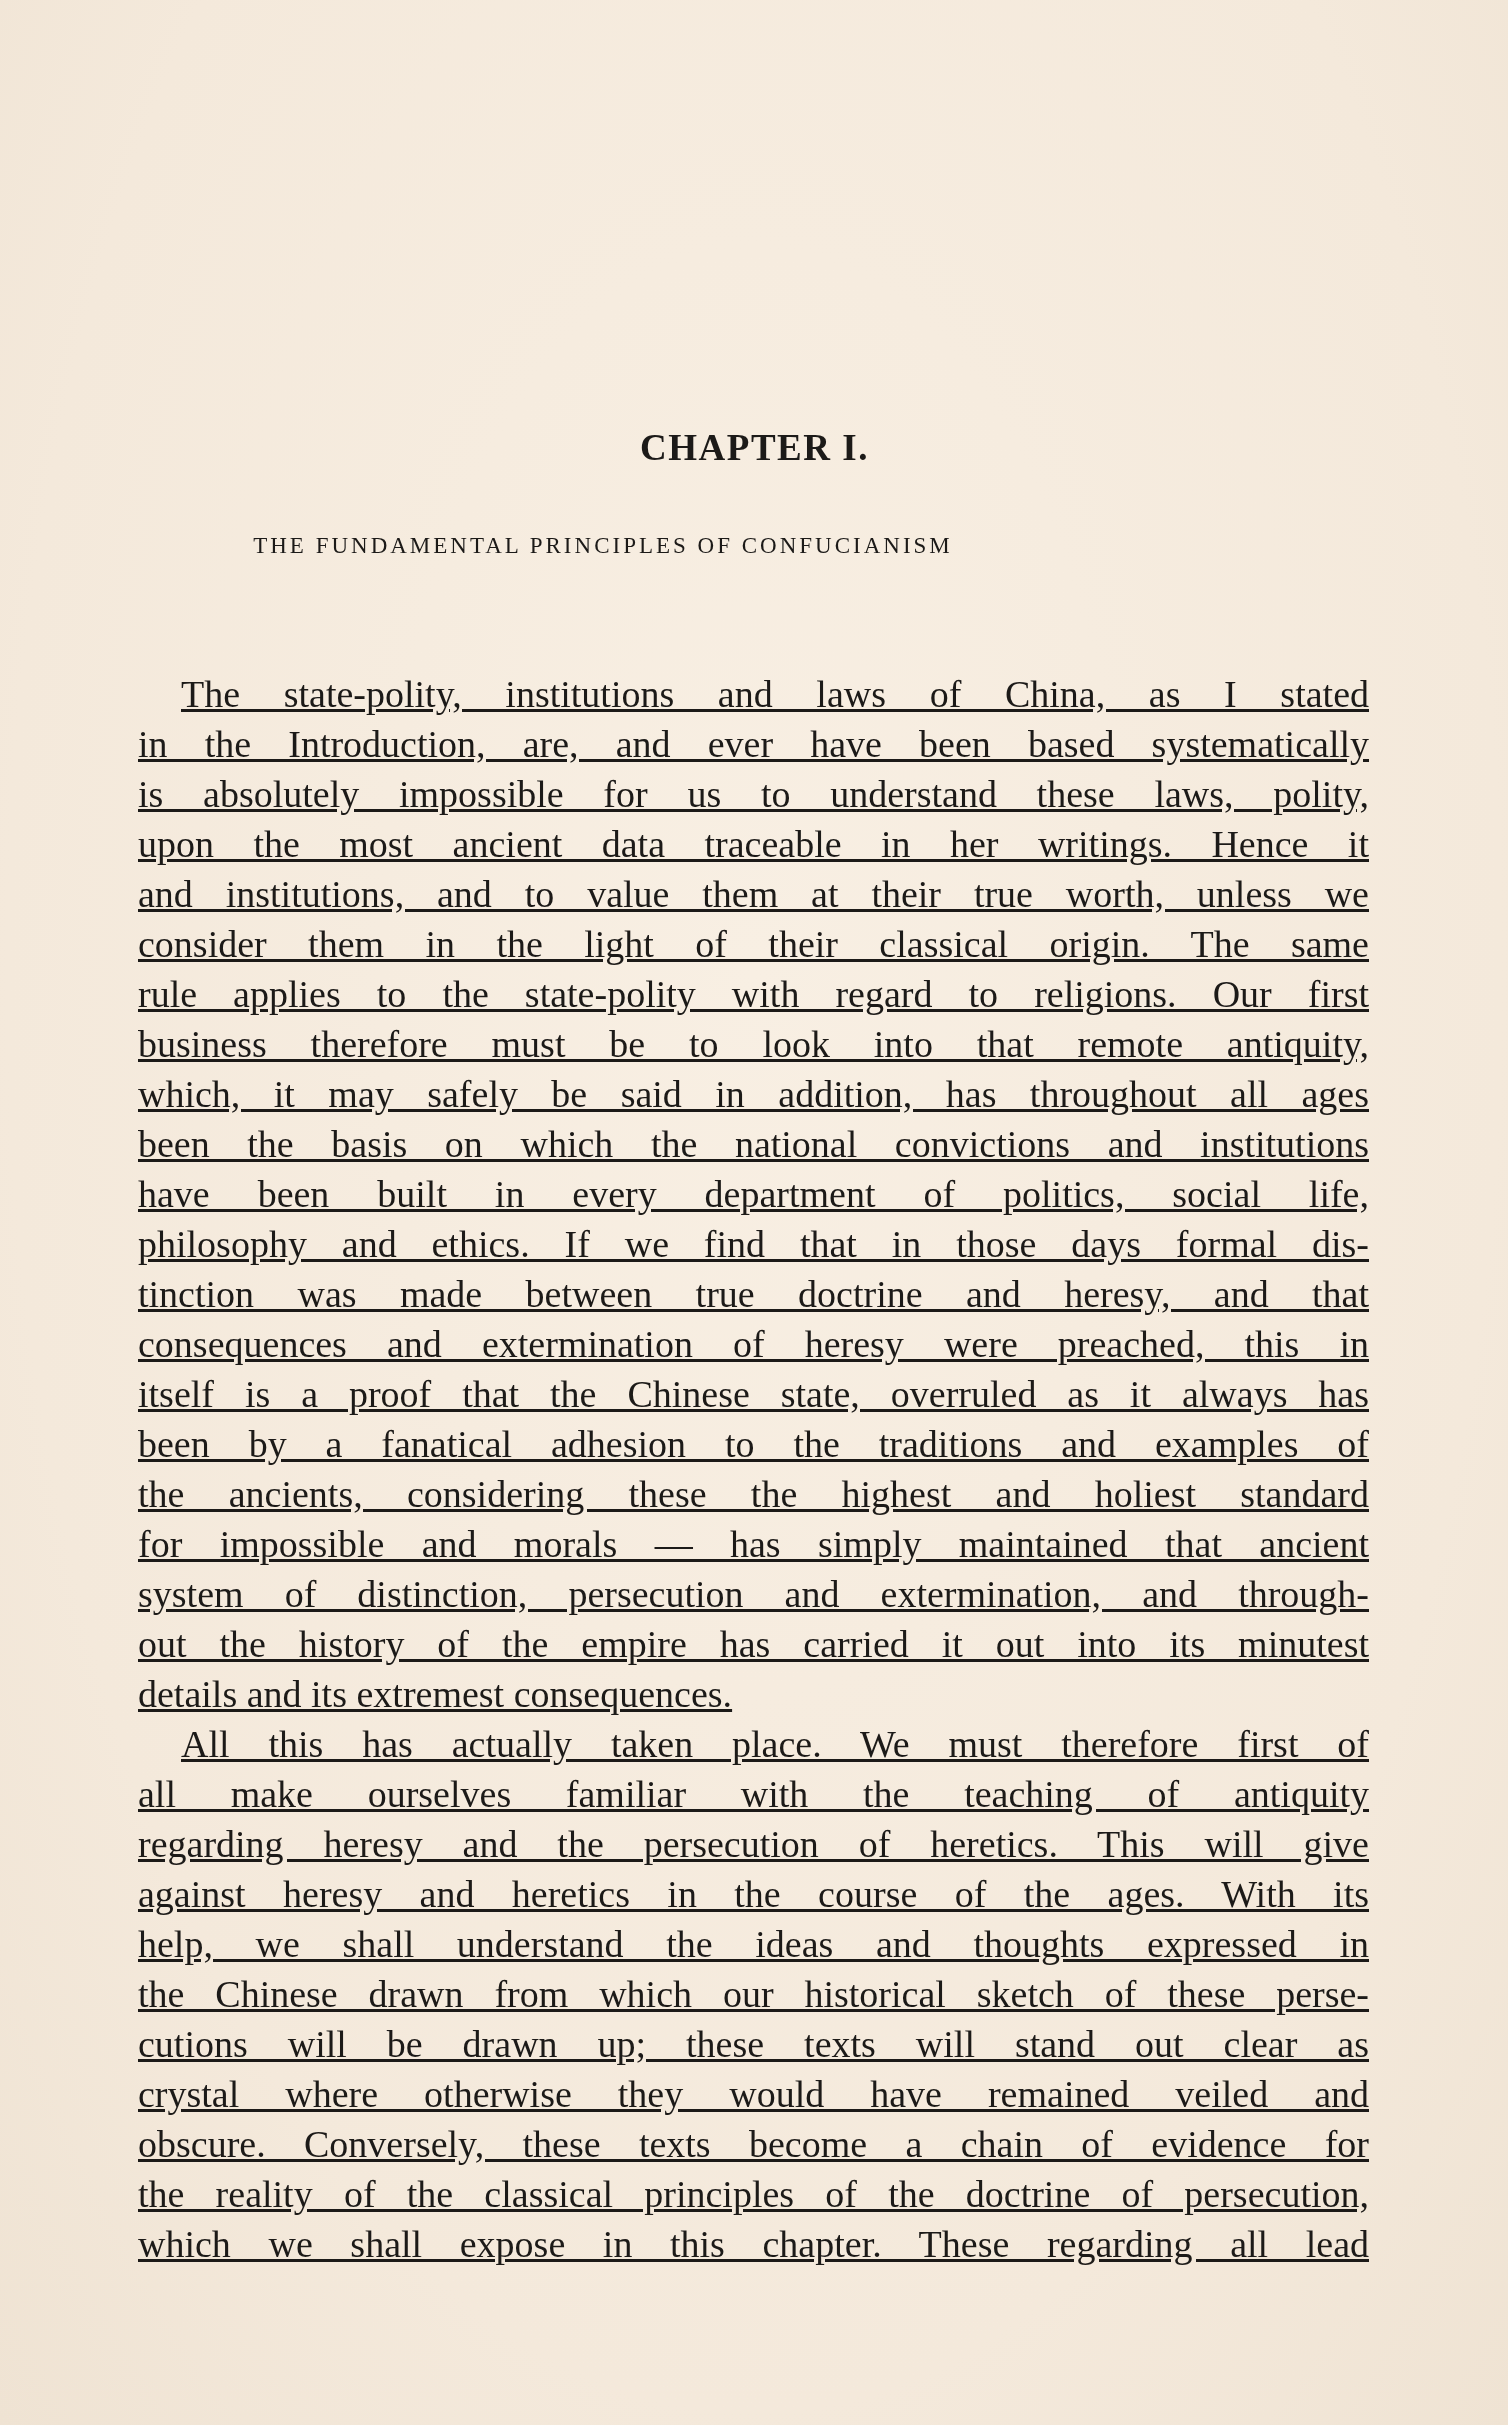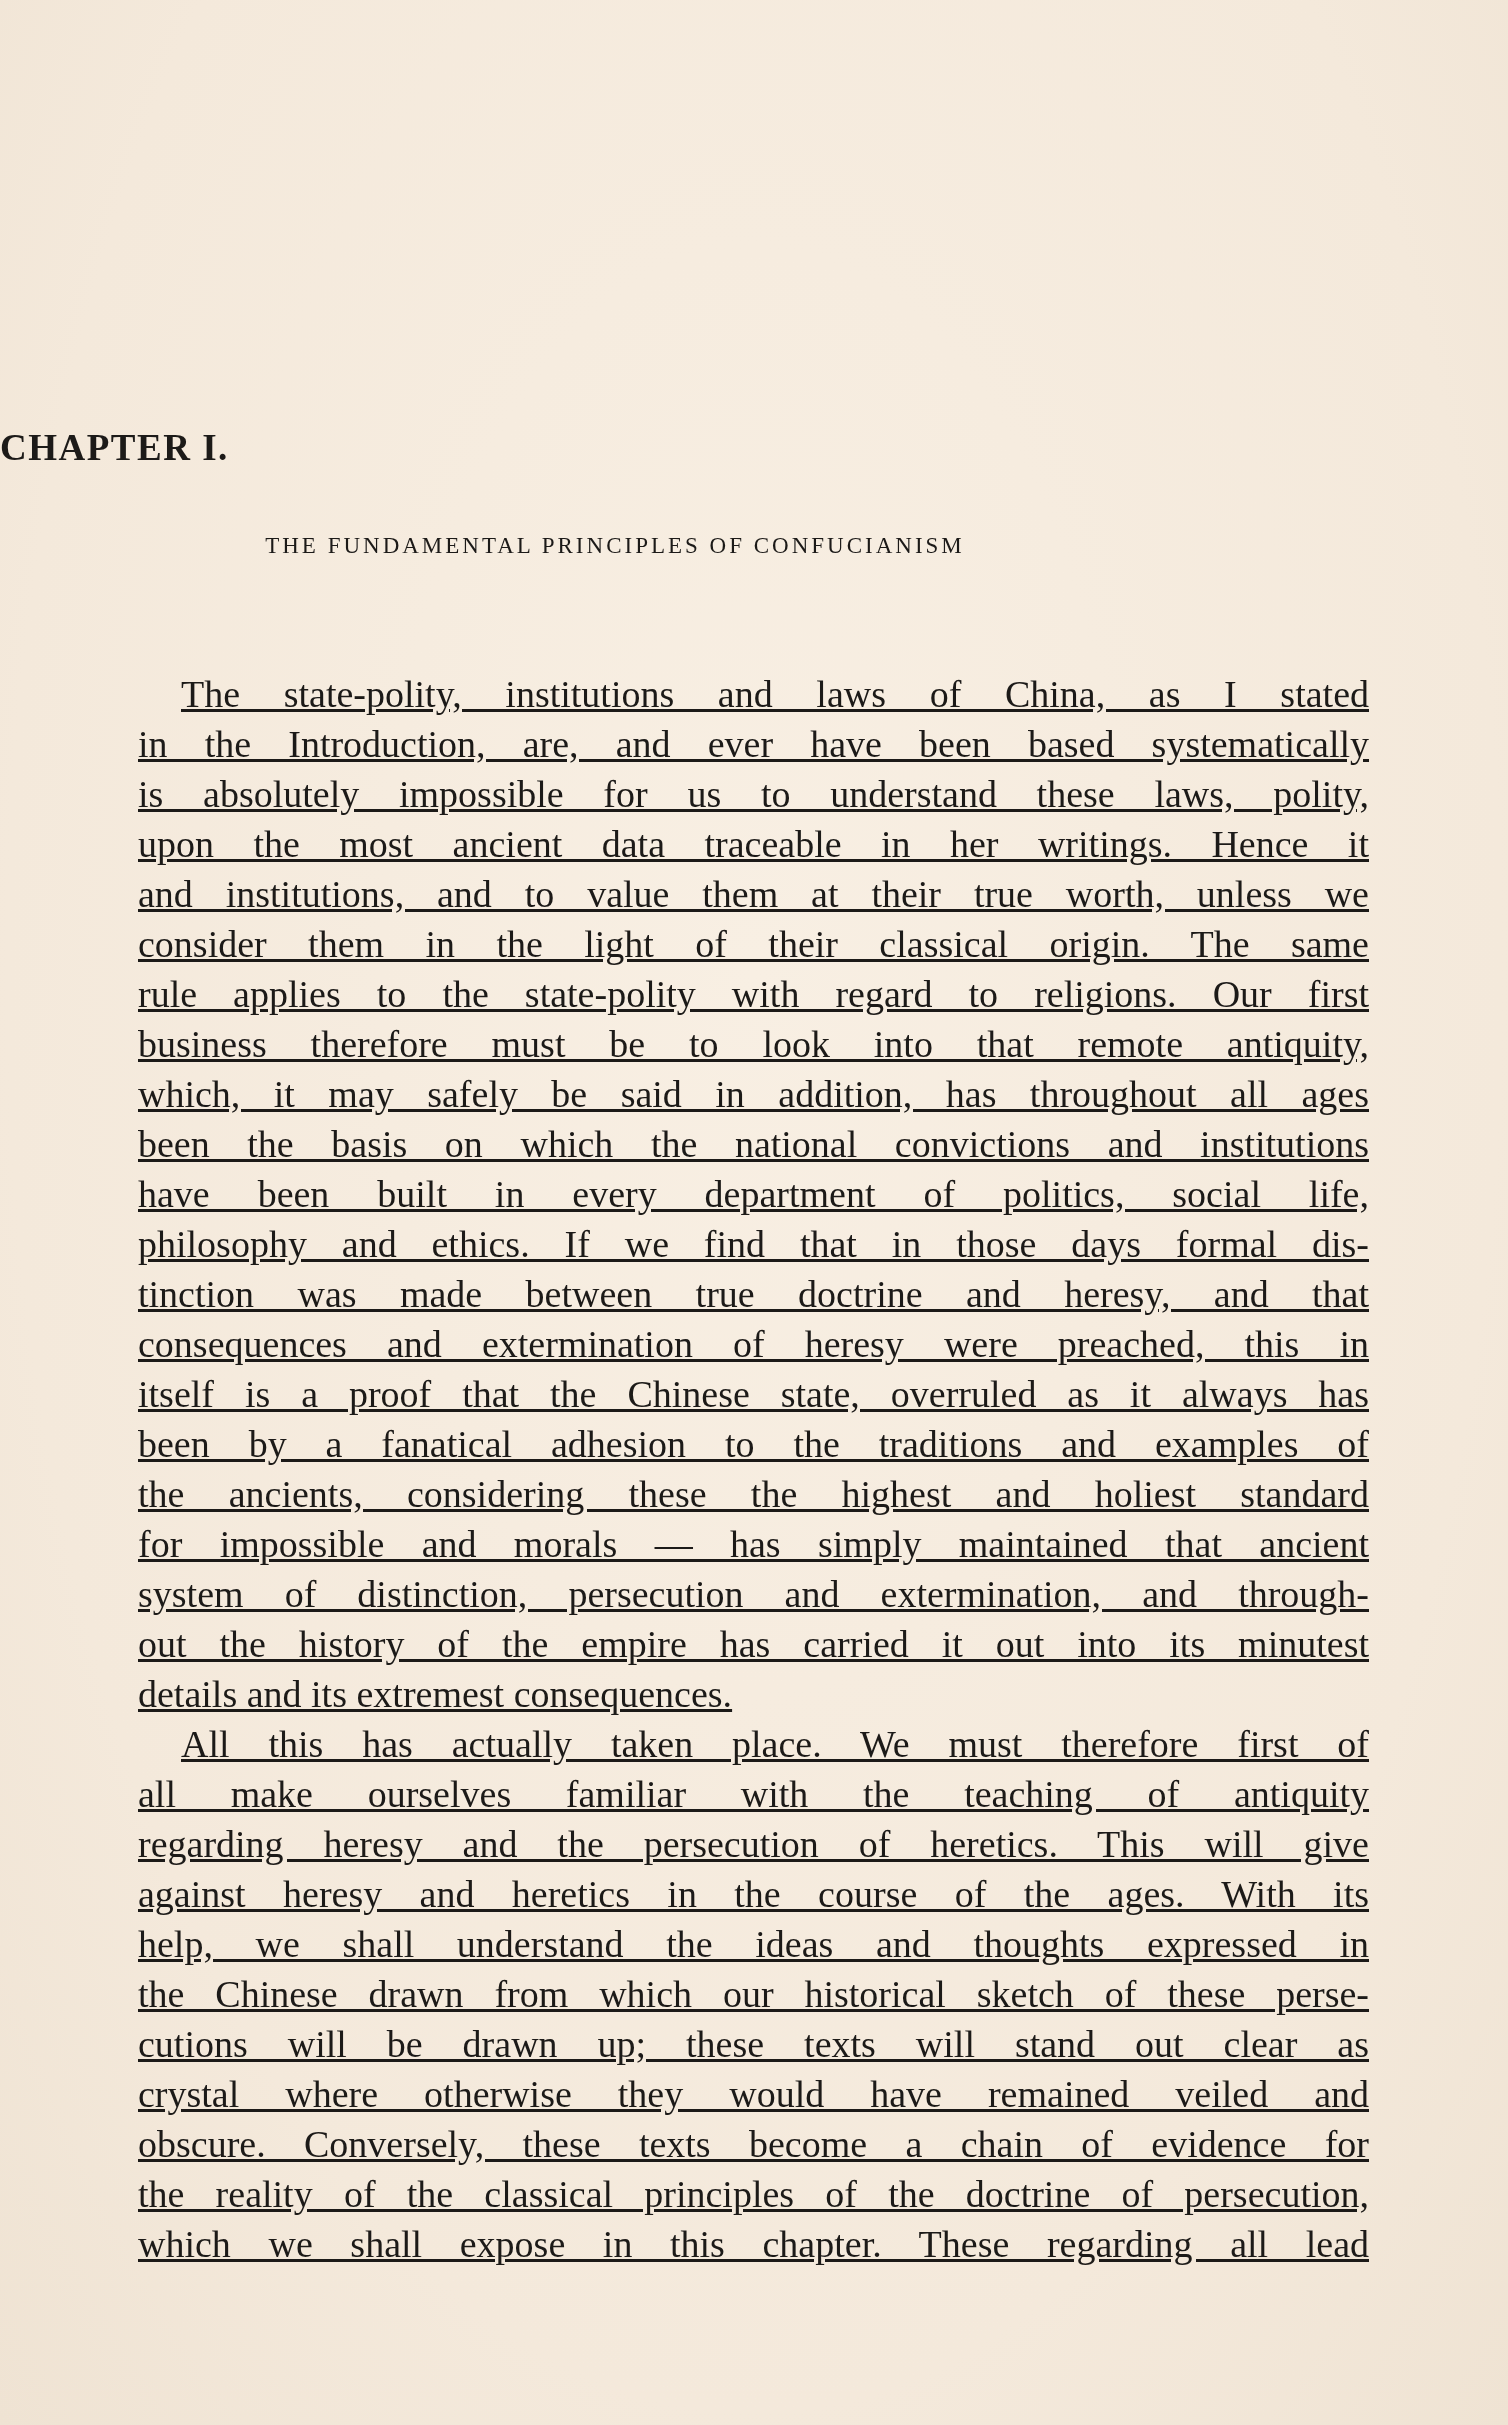--- a/index.html
+++ b/index.html
@@ -9,25 +9,25 @@
     position: relative; overflow: hidden;
     font-family: "DejaVu Serif", "Liberation Serif", serif;
     color: #1c1a18;
   }
   .page {
     position: absolute; left: 0; top: 0; width: 1509px; height: 2426px;
     background: radial-gradient(ellipse at 50% 40%, #f8efe3 0%, #f4e9db 70%, #efe3d3 100%);
   }
   .chapter-title {
     position: absolute; top: 426px; left: 0; width: 1509px;
-    text-align: left; font-weight: bold; font-size: 37px; letter-spacing: 1.5px;
+    text-align: center; font-weight: bold; font-size: 37px; letter-spacing: 1.5px;
     font-family: "Liberation Serif", serif;
   }
   .subtitle {
-    position: absolute; left: 12px; width: 1206px; text-align: center;
+    position: absolute; left: 0; width: 1206px; text-align: center;
     font-size: 23px; letter-spacing: 3px; font-family: "Liberation Serif", serif;
   }
   .sub1 { top: 533px; }
   .sub2 { top: 582px; }
   .body-text {
     position: absolute; left: 138px; top: 669px; width: 1231px;
     font-family: "Liberation Serif", serif; font-size: 38px; text-decoration: underline;
   }
   .line {
     height: 50px; line-height: 50px; white-space: nowrap;

